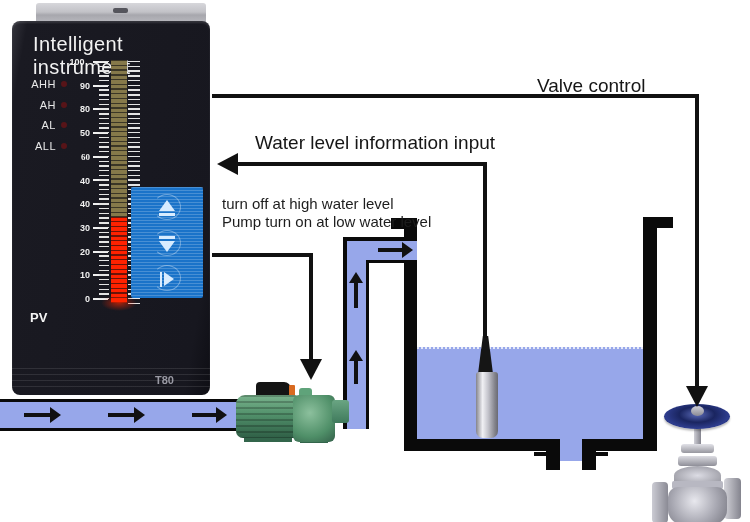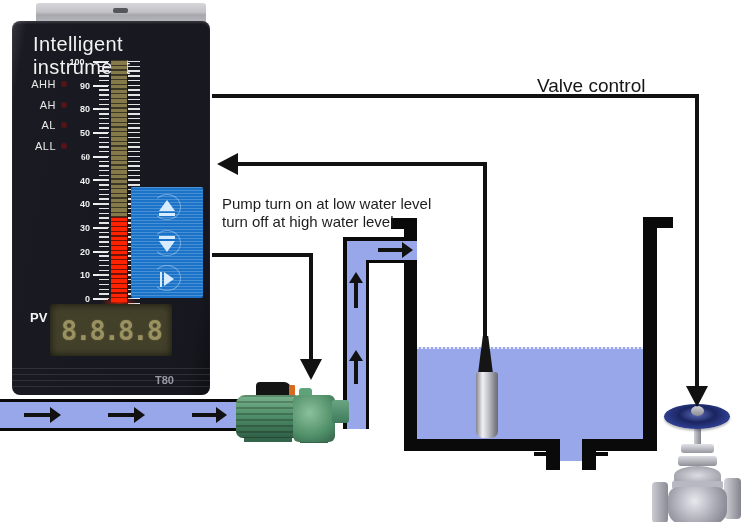--- a/index.html
+++ b/index.html
@@ -206,23 +206,24 @@
 
   <div class="head-left" style="left:217px; top:153px;"></div>
   <div class="line" style="left:237px; top:162px; width:250px; height:4px;"></div>
   <div class="line" style="left:483px; top:162px; width:4px; height:176px;"></div>
 
   <div class="line" style="left:212px; top:253px; width:101px; height:4px;"></div>
   <div class="line" style="left:309px; top:253px; width:4px; height:106px;"></div>
   <div class="head-down" style="left:300px; top:359px;"></div>
 
   <div class="note-lg" style="left:537px; top:64px;margin-top:11px;">Valve control</div>
+  <div class="note-lg" style="left:255px; top:132px;">Water level information input</div>
   <div class="note-sm" style="left:222px; top:195px;">
+    <div>turn off at high water level</div>
     <div>Pump turn on at low water level</div>
-    <div>turn off at high water level</div>
   </div>
 
   <div class="inst-cap">
     <div class="inst-cap-slot"></div>
   </div>
   <div class="inst-body">
     <div class="inst-title">Intelligent instrument</div>
 
     <span class="alarm-label" style="top:57px;">AHH</span>
     <span class="alarm-label" style="top:78px;">AH</span>
@@ -265,21 +266,18 @@
       <div class="kbtn" style="top:77px;">
         <div class="ring"></div>
         <div class="shift-wrap">
           <div class="sbar"></div>
           <div class="tri-rt-s"></div>
         </div>
       </div>
     </div>
 
     <span class="pv-label">PV</span>
-    <div class="pv-window">
-      <span class="pv-digits">8.8.8.8</span>
-    </div>
 
     <div class="bezel"></div>
     <span class="model">T80</span>
   </div>
 
 </div>
 
 </body></html>

